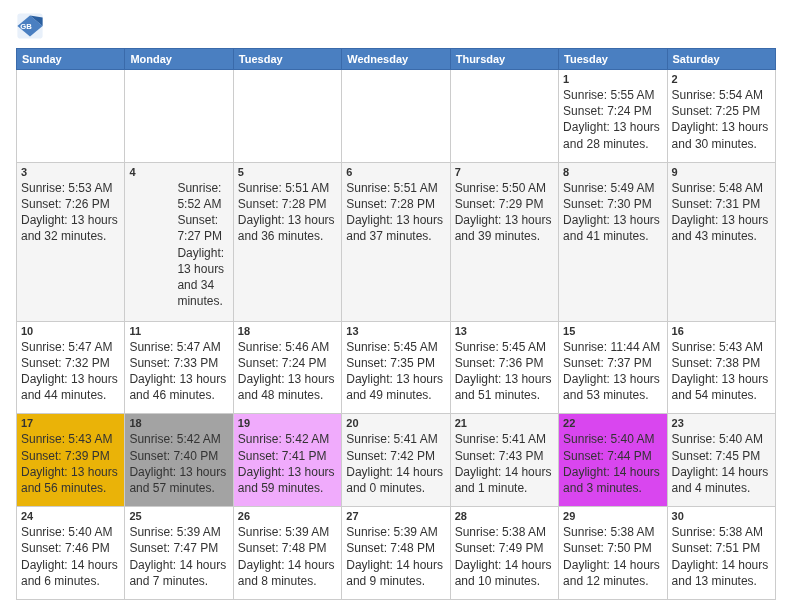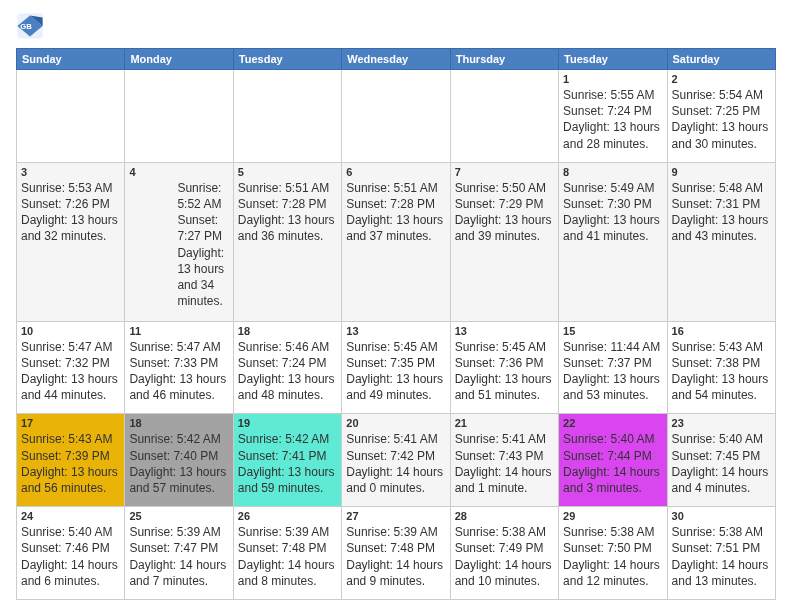--- a/index.html
+++ b/index.html
@@ -259,21 +259,21 @@
 Daylight: 13 hours
 and 56 minutes.</div>
           </td>
           <td style="background: #a3a3a3; margin-top: 48px;">
             <span class="day-num">18</span>
             <div class="day-info" style="white-space: pre-line;">Sunrise: 5:42 AM
 Sunset: 7:40 PM
 Daylight: 13 hours
 and 57 minutes.</div>
           </td>
-          <td style="background: #5eead4;">
+          <td style="background: #f0abfc;">
             <span class="day-num">19</span>
             <div class="day-info" style="white-space: pre-line;">Sunrise: 5:42 AM
 Sunset: 7:41 PM
 Daylight: 13 hours
 and 59 minutes.</div>
           </td>
           <td style="background: rgb(245, 245, 245); margin-left: 44px;">
             <span class="day-num">20</span>
             <div class="day-info" style="white-space: pre-line;">Sunrise: 5:41 AM
 Sunset: 7:42 PM

